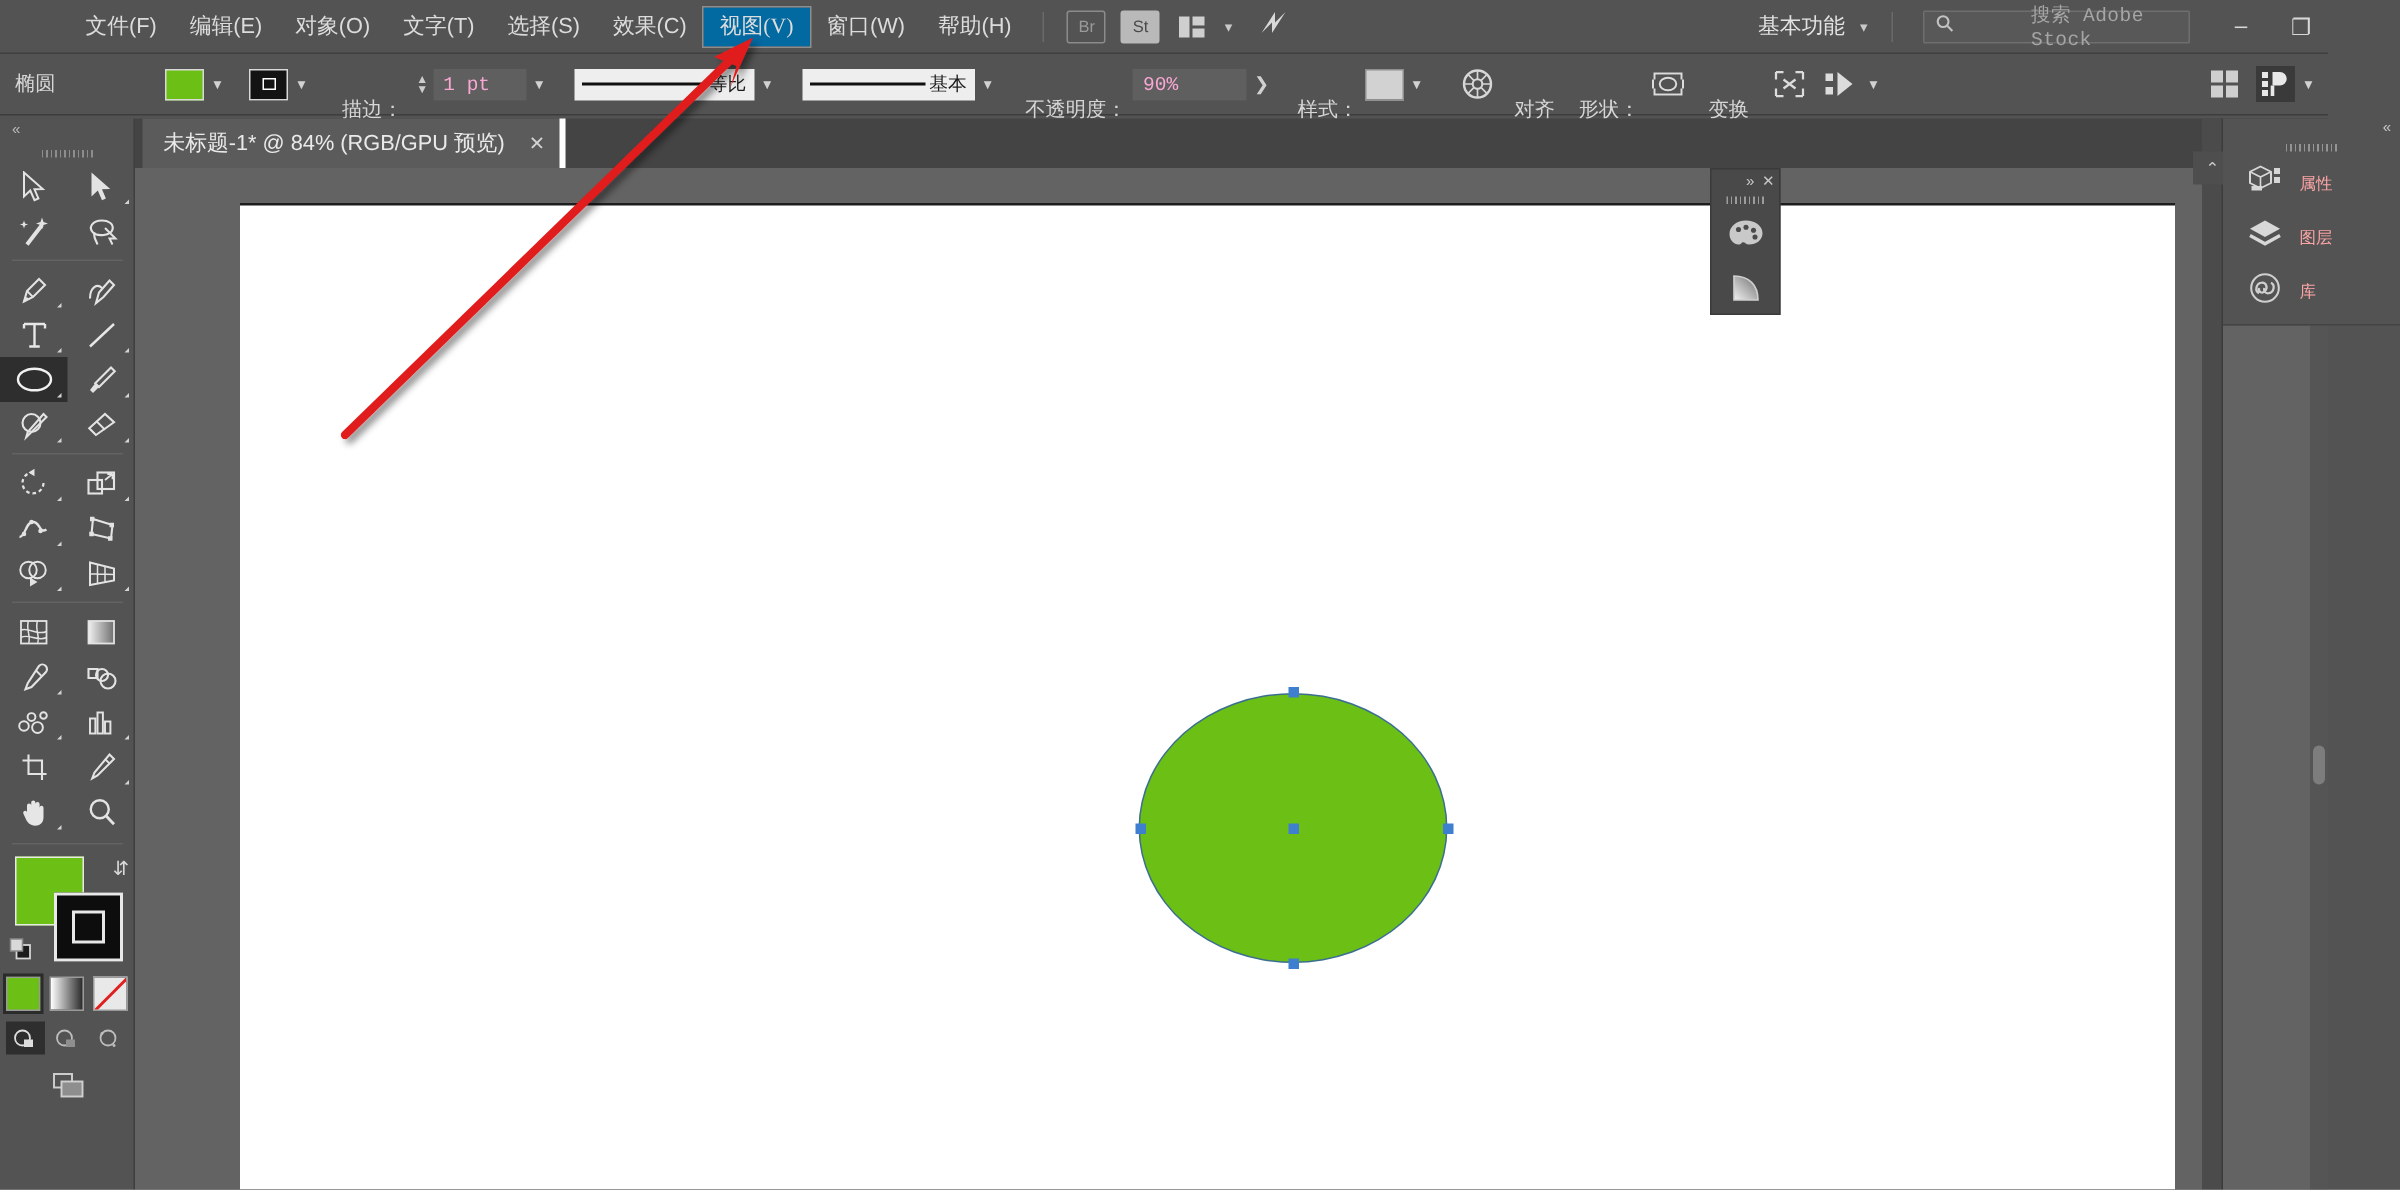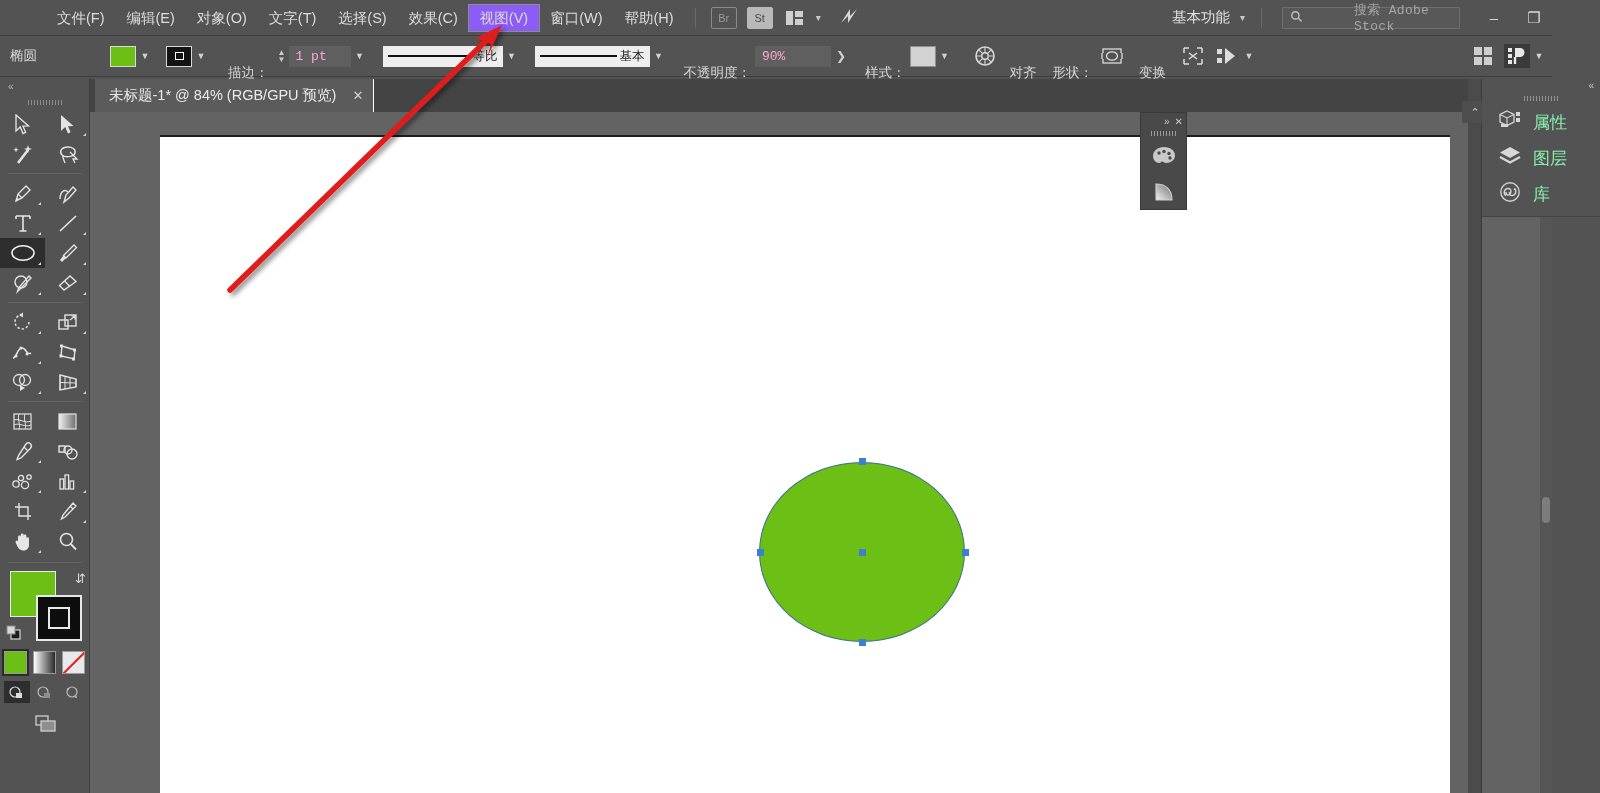--- a/index.html
+++ b/index.html
@@ -22,21 +22,21 @@
   .ai-logo {
     width: 46px; height: 36px; display: flex; align-items: center; justify-content: center;
     color: #f79500; font-weight: bold; font-size: 21px; font-style: italic;
     font-family: "Liberation Serif", serif;
     letter-spacing: -1px;
   }
   .menu-item {
     padding: 0 11px; height: 26px; line-height: 26px; color: #dcdcdc; font-size: 14.5px;
     cursor: default; white-space: nowrap;
   }
-  .menu-item.active { outline: 1px solid #8d8d8d; background: #8b5cf6; }
+  .menu-item.active { outline: 1px solid #8d8d8d; background: #0369a1; font-family: Liberation Serif, serif; }
   .menu-sep { width: 1px; height: 20px; background: #6a6a6a; margin: 0 10px; }
   .app-icon {
     width: 26px; height: 22px; margin: 0 5px;
     display: flex; align-items: center; justify-content: center;
     font-size: 11px; color: #9a9a9a; border: 1px solid #8b8b8b; border-radius: 2px;
     font-family: "Liberation Sans", sans-serif;
   }
   .app-icon.filled { background: #b9b9b9; color: #4a4a4a; border-color: #b9b9b9; }
   .ws-switch {
     width: 24px; height: 22px; margin-left: 8px; position: relative;
@@ -92,21 +92,21 @@
   .icbtn.sel { background:#3a3a3a; }
 
   
   .tabbar {
     position:absolute; left:90px; top:79px; width:1462px; height:33px;
     background:#444444;
   }
   .doctab {
     position:absolute; left:5px; top:0; height:33px; background:#5b5b5b;
     display:flex; align-items:center; padding:0 10px 0 14px; color:#eaeaea; font-size:14.5px;
-    border-right:1px solid #ffffff;
+    border-right:4px solid #ffffff;
   }
   .doctab .x { margin-left:16px; color:#d2d2d2; font-size:13px; }
 
   
   .toolbar {
     position:absolute; left:0; top:79px; width:90px; height:714px; background:#535353;
     border-right:1px solid #3f3f3f;
   }
   .tb-collapse { height:16px; color:#b9b9b9; font-size:10px; padding-left:8px; line-height:16px;}
   .tb-grip { height:14px; display:flex; align-items:center; justify-content:center; }
@@ -191,21 +191,21 @@
     display:flex; align-items:center; justify-content:center; color:#cfcfcf; font-size:11px;
     background:#4e4e4e;
   }
   .rd-panel {
     position:absolute; left:0; top:0; width:132px; background:#535353;
   }
   .rd-head { height:13px; color:#c5c5c5; font-size:10px; text-align:right; padding-right:6px; line-height:13px; }
   .rd-grip { height:12px; display:flex; align-items:center; justify-content:center;}
   .rd-grip i { width:34px; height:5px; background:repeating-linear-gradient(90deg,#949494 0 1px,transparent 1px 3px); display:block;}
   .rd-item { height:36px; display:flex; align-items:center; padding-left:16px; gap:11px; }
-  .rd-item .lbl { color:#86efac; font-size:17px; }
+  .rd-item .lbl { color:#fca5a5; font-size:11px; }
   .rd-div { height:1px; background:#444444; margin-top:4px;}
 
   
   .annot { position:absolute; left:0; top:0; width:1600px; height:793px; pointer-events:none; }
 </style>
 </head>
 <body>
 
 <div id="app">
 

